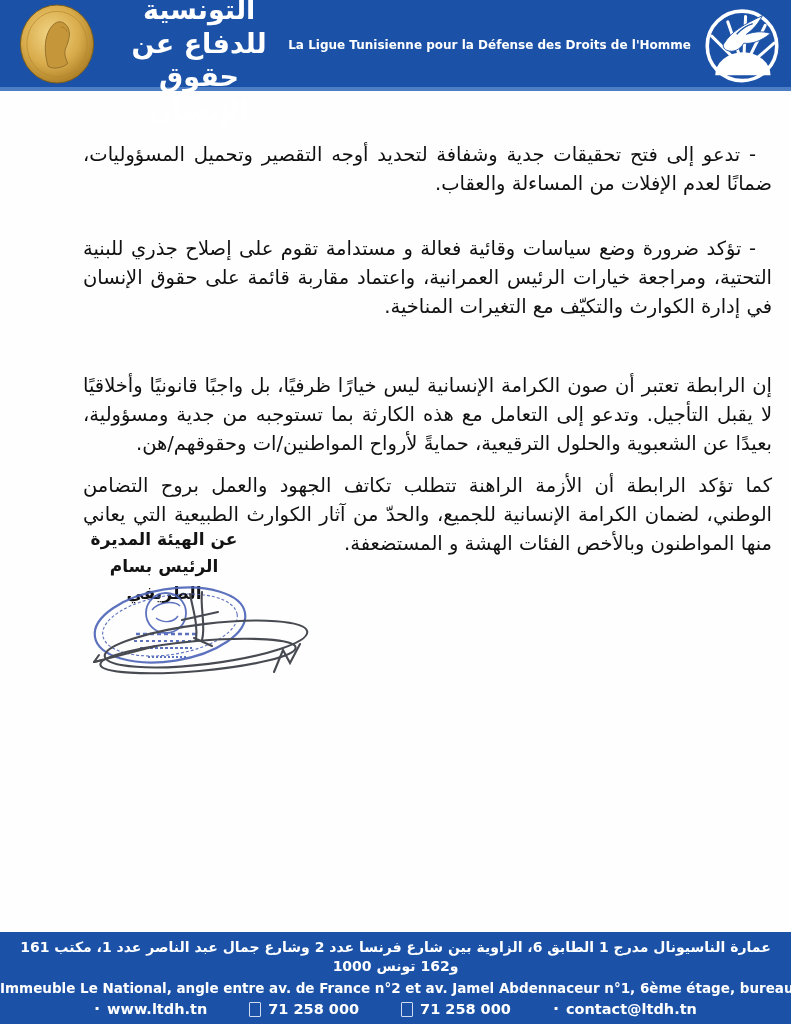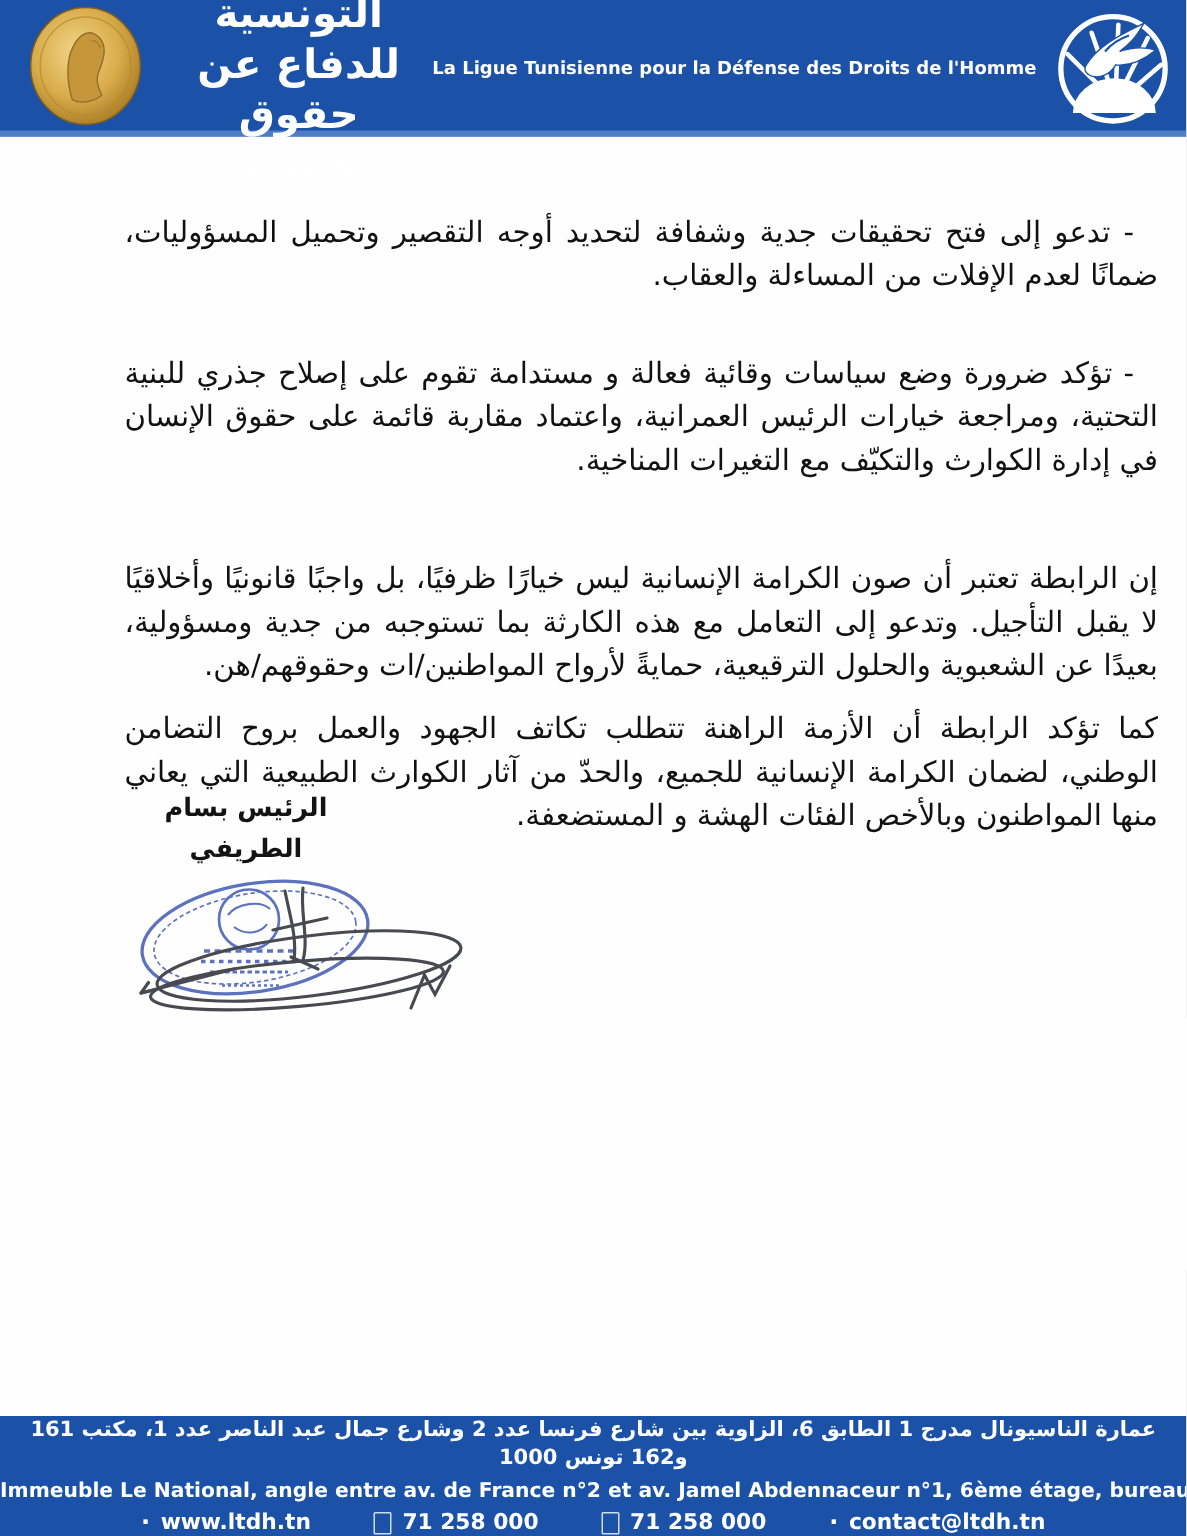--- a/index.html
+++ b/index.html
@@ -51,21 +51,21 @@
   
   .sig-block{
     position:absolute;left:85px;top:526px;width:158px;
     direction:rtl;text-align:center;
     font-weight:bold;font-size:17px;line-height:27px;color:#131313;
   }
   .stamp-wrap{position:absolute;left:78px;top:580px;width:262px;height:108px;}
 
   
   .footer{
-    position:absolute;left:0;right:0;bottom:0;height:80px;
+    position:absolute;left:0;right:0;bottom:0;height:92px;
     background:#1b52a7;color:#ffffff;
     display:flex;flex-direction:column;justify-content:center;
     gap:3px;
   }
   .footer-ar{
     direction:rtl;text-align:center;
     font-size:14px;font-weight:bold;line-height:19px;
   }
   .footer-fr{
     text-align:center;font-size:13.5px;font-weight:bold;line-height:18px;
@@ -127,20 +127,21 @@
   </div>
 
   <div class="doc-body">
     <p class="indent">- تدعو إلى فتح تحقيقات جدية وشفافة لتحديد أوجه التقصير وتحميل المسؤوليات، ضمانًا لعدم الإفلات من المساءلة والعقاب.</p>
     <p class="indent">- تؤكد ضرورة وضع سياسات وقائية فعالة و مستدامة تقوم على إصلاح جذري للبنية التحتية، ومراجعة خيارات الرئيس العمرانية، واعتماد مقاربة قائمة على حقوق الإنسان في إدارة الكوارث والتكيّف مع التغيرات المناخية.</p>
     <p class="gap-before">إن الرابطة تعتبر أن صون الكرامة الإنسانية ليس خيارًا ظرفيًا، بل واجبًا قانونيًا وأخلاقيًا لا يقبل التأجيل. وتدعو إلى التعامل مع هذه الكارثة بما تستوجبه من جدية ومسؤولية، بعيدًا عن الشعبوية والحلول الترقيعية، حمايةً لأرواح المواطنين/ات وحقوقهم/هن.</p>
     <p>كما  تؤكد الرابطة أن الأزمة الراهنة تتطلب تكاتف الجهود والعمل بروح التضامن الوطني، لضمان الكرامة الإنسانية للجميع، والحدّ من آثار الكوارث الطبيعية التي يعاني منها المواطنون وبالأخص الفئات الهشة و المستضعفة.</p>
   </div>
 
   <div class="sig-block">
+    <div>عن الهيئة المديرة</div>
     <div>الرئيس بسام الطريفي</div>
   </div>
 
   <div class="stamp-wrap">
     <svg viewBox="0 0 262 108" width="262" height="108" aria-hidden="true">
 
       <g stroke="#4c63b8" fill="none" opacity="0.9">
         <ellipse cx="92" cy="45" rx="76" ry="36" stroke-width="2.2" transform="rotate(-9 92 45)"></ellipse>
         <ellipse cx="92" cy="45" rx="68" ry="29.5" stroke-width="1.1" transform="rotate(-9 92 45)" stroke-dasharray="3 2"></ellipse>
         <circle cx="88" cy="33" r="20" stroke-width="1.8"></circle>

